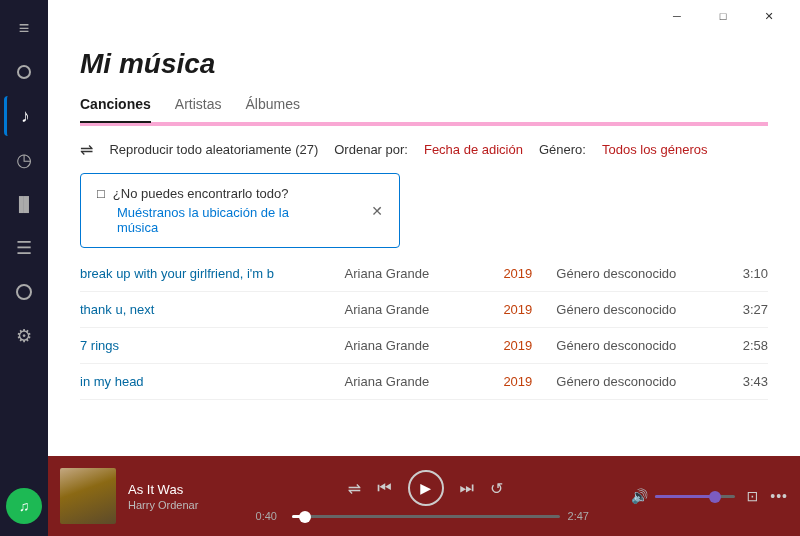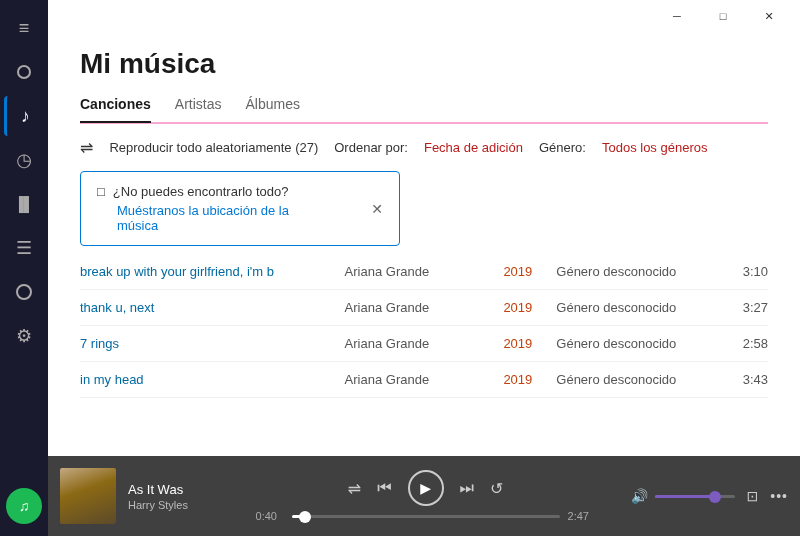--- a/index.html
+++ b/index.html
@@ -75,27 +75,28 @@
       display: flex;
       flex-direction: column;
     }
 
     .page-title {
       font-size: 28px;
       font-weight: 600;
       color: #1a1a1a;
       margin-top: 16px;
       margin-bottom: 16px;
+      font-style: italic;
     }
 
     
     .tabs {
       display: flex;
       gap: 24px;
-      border-bottom: 2px solid #f9a8d4;
+      border-bottom: 4px solid #f9a8d4;
       margin-bottom: 0;
     }
     .tab {
       font-size: 14px;
       color: #666;
       padding-bottom: 10px;
       cursor: pointer;
       position: relative;
     }
     .tab.active {
@@ -206,21 +207,21 @@
     .song-duration {
       flex: 0.5;
       font-size: 13px;
       color: #555;
       text-align: right;
     }
 
     
     .now-playing {
       height: 80px;
-      background: #404040;
+      background: #7f1d1d;
       display: flex;
       align-items: center;
       padding: 4px 12px;
       gap: 12px;
       flex-shrink: 0;
     }
     .album-art {
       width: 56px;
       height: 56px;
       background: linear-gradient(135deg, #8B7355 0%, #D2B48C 50%, #A0826D 100%);
@@ -448,21 +449,21 @@
       </div>
     </div>
   </div>
 
   <div class="now-playing">
     <div class="album-art">
       <div class="album-art-inner"></div>
     </div>
     <div class="track-info">
       <span class="track-name">As It Was</span>
-      <span class="track-artist">Harry Styles</span>
+      <span class="track-artist">Harry Ordenar</span>
     </div>
     <div class="controls">
       <div class="control-buttons">
         <span class="ctrl-btn">⇌</span>
         <span class="ctrl-btn">⏮</span>
         <span class="ctrl-btn play">▶</span>
         <span class="ctrl-btn">⏭</span>
         <span class="ctrl-btn">↺</span>
       </div>
       <div class="progress-area">

